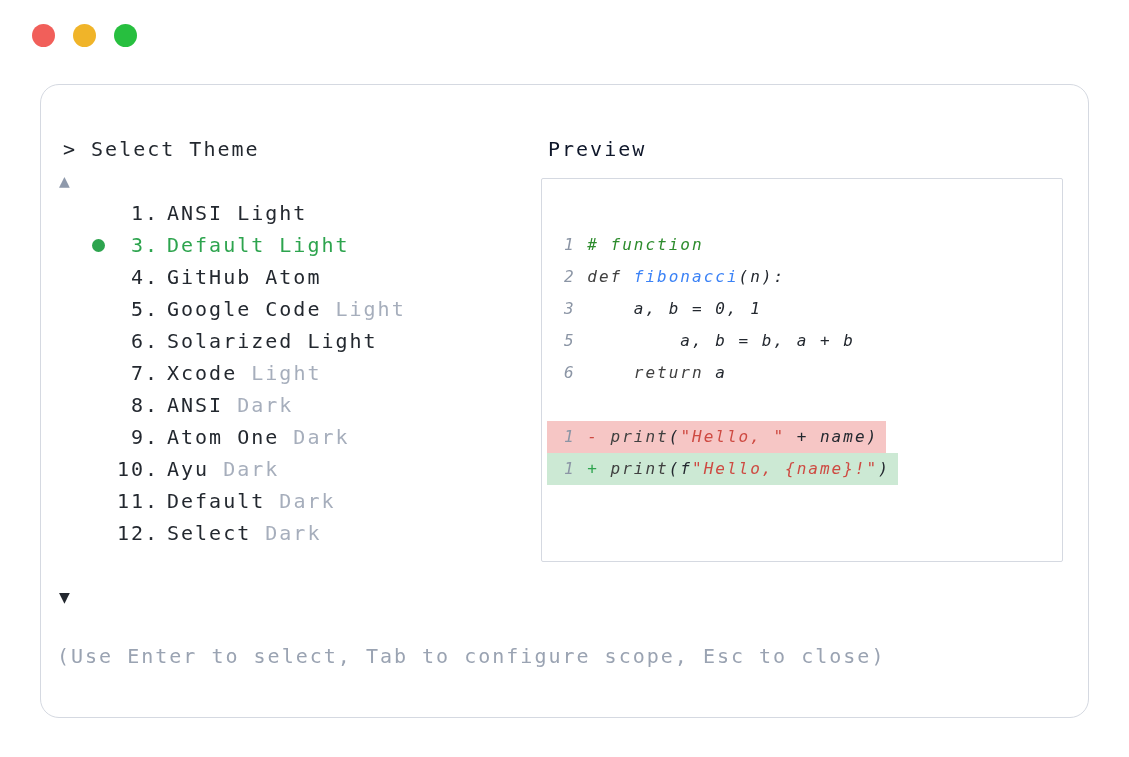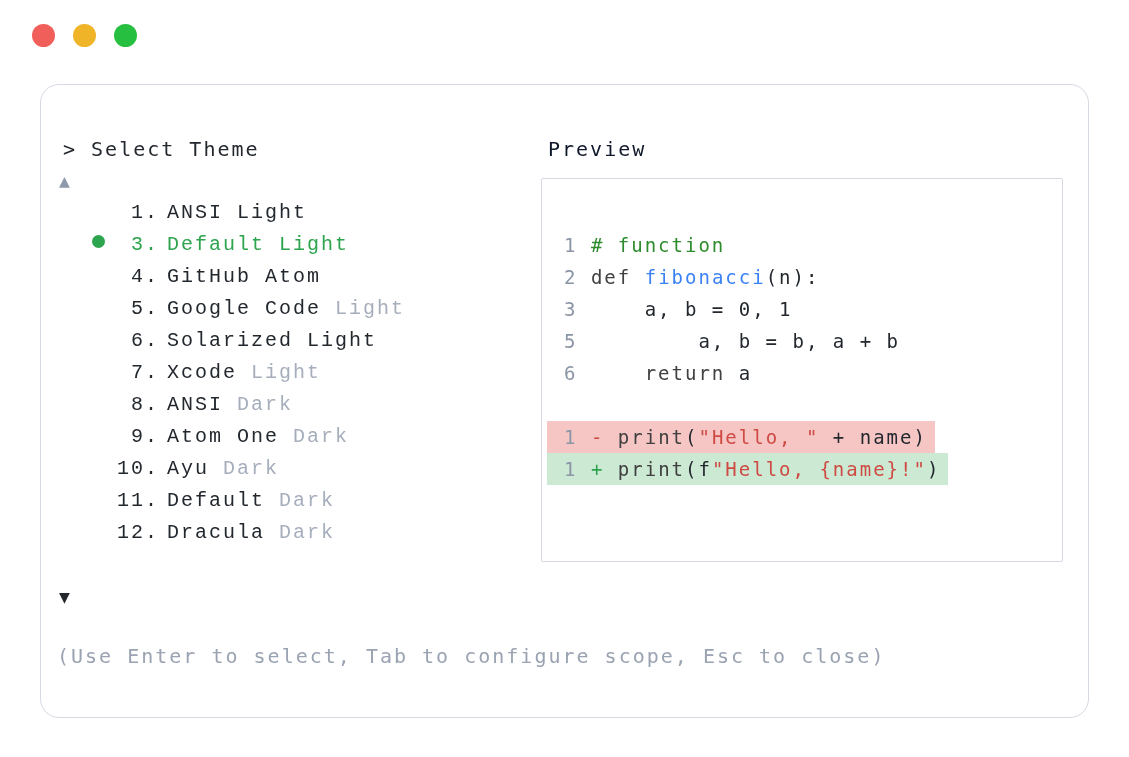--- a/index.html
+++ b/index.html
@@ -14,41 +14,41 @@
   .panel { position:absolute; left:40px; top:84px; width:1049px; height:634px;
     background:#ffffff; border:1.5px solid #d5d9e1; border-radius:19px; }
 
   .prompt { position:absolute; left:22px; top:48px; height:32px; line-height:32px;
     font-size:20px; letter-spacing:2px; color:#23282f; }
   .arrow { position:absolute; left:18px; height:32px; line-height:32px; font-size:18px; }
   .arrow.up { top:80px; color:#8e99ab; }
   .arrow.down { top:496px; color:#23282f; }
 
   
-  .theme-list { position:absolute; left:0; top:112px; width:500px;font-family:Liberation Mono, monospace; }
+  .theme-list { position:absolute; left:0; top:112px; width:500px; }
   .theme-row { height:32px; line-height:32px; font-size:20px; letter-spacing:2px;
     color:#23282f; padding-left:51px; white-space:pre; }
   .bullet-slot { display:inline-block; width:25px; vertical-align:middle; }
   .bullet-dot { display:inline-block; width:13px; height:13px; border-radius:50%;
     background:#2da44e; margin-bottom:2px; }
   .num { display:inline-block; width:42px; text-align:right; margin-right:8px; }
   .muted { color:#a6aebc; }
   .theme-row.selected, .theme-row.selected .num { color:#2da44e; }
 
   .footer-hint { position:absolute; left:16px; top:555px; height:32px; line-height:32px;
     font-size:20px; letter-spacing:2px; color:#9aa3b2; white-space:pre;text-align:center; }
 
   
   .preview-title { position:absolute; left:498px; top:48px; height:32px; line-height:32px;
     font-size:20px; letter-spacing:2px; color:#0f172a;margin-left:9px; }
   .preview-box { position:absolute; left:500px; top:93px; width:522px; height:384px;
     background:#ffffff; border:1.5px solid #d5d9e1; border-radius:2px; padding-top:50px; }
 
-  .code-line { height:32px; line-height:32px; font-size:19px; letter-spacing:2px;
-    white-space:pre; padding-left:22px; color:#23282f; }
+  .code-line { height:32px; line-height:32px; font-size:16px; letter-spacing:2px;
+    white-space:pre; padding-left:22px; color:#23282f;font-style:italic; }
   .code-line.diff { padding-left:0; }
   .hl { display:inline-block; height:32px; margin-left:5px; padding:0 8px 0 17px; }
   .hl.removed { background:#f6c6c5; }
   .hl.added   { background:#cce9d4; }
 
   .tok-gut { color:#8b95a5; }
   .tok-pln { color:#23282f; }
   .tok-kw  { color:#404040; }
   .tok-com { color:#2d8c2d; }
   .tok-fn  { color:#3b82f6; }
@@ -72,21 +72,21 @@
       <div class="theme-row"><span class="bullet-slot"></span><span class="num">1.</span><span>ANSI Light</span></div>
       <div class="theme-row selected"><span class="bullet-slot"><span class="bullet-dot"></span></span><span class="num">3.</span><span>Default Light</span></div>
       <div class="theme-row"><span class="bullet-slot"></span><span class="num">4.</span><span>GitHub Atom</span></div>
       <div class="theme-row"><span class="bullet-slot"></span><span class="num">5.</span><span>Google Code</span><span class="muted"> Light</span></div>
       <div class="theme-row"><span class="bullet-slot"></span><span class="num">6.</span><span>Solarized Light</span></div>
       <div class="theme-row"><span class="bullet-slot"></span><span class="num">7.</span><span>Xcode</span><span class="muted"> Light</span></div>
       <div class="theme-row"><span class="bullet-slot"></span><span class="num">8.</span><span>ANSI</span><span class="muted"> Dark</span></div>
       <div class="theme-row"><span class="bullet-slot"></span><span class="num">9.</span><span>Atom One</span><span class="muted"> Dark</span></div>
       <div class="theme-row"><span class="bullet-slot"></span><span class="num">10.</span><span>Ayu</span><span class="muted"> Dark</span></div>
       <div class="theme-row"><span class="bullet-slot"></span><span class="num">11.</span><span>Default</span><span class="muted"> Dark</span></div>
-      <div class="theme-row"><span class="bullet-slot"></span><span class="num">12.</span><span>Dracula</span><span class="muted"> Dark</span></div>
+      <div class="theme-row"><span class="bullet-slot"></span><span class="num">12.</span><span>Select</span><span class="muted"> Dark</span></div>
     </div>
   <div class="arrow down">▼</div>
   <div class="footer-hint">(Use Enter to select, Tab to configure scope, Esc to close)</div>
 
   <div class="preview-title">Preview</div>
   <div class="preview-box" id="code-block">
       <div class="code-line"><span class="tok-gut">1</span><span class="tok-pln"> </span><span class="tok-com"># function</span></div>
       <div class="code-line"><span class="tok-gut">2</span><span class="tok-pln"> </span><span class="tok-kw">def</span><span class="tok-pln"> </span><span class="tok-fn">fibonacci</span><span class="tok-pln">(n):</span></div>
       <div class="code-line"><span class="tok-gut">3</span><span class="tok-pln">     a, b = 0, 1</span></div>
       <div class="code-line"><span class="tok-gut">5</span><span class="tok-pln">         a, b = b, a + b</span></div>

